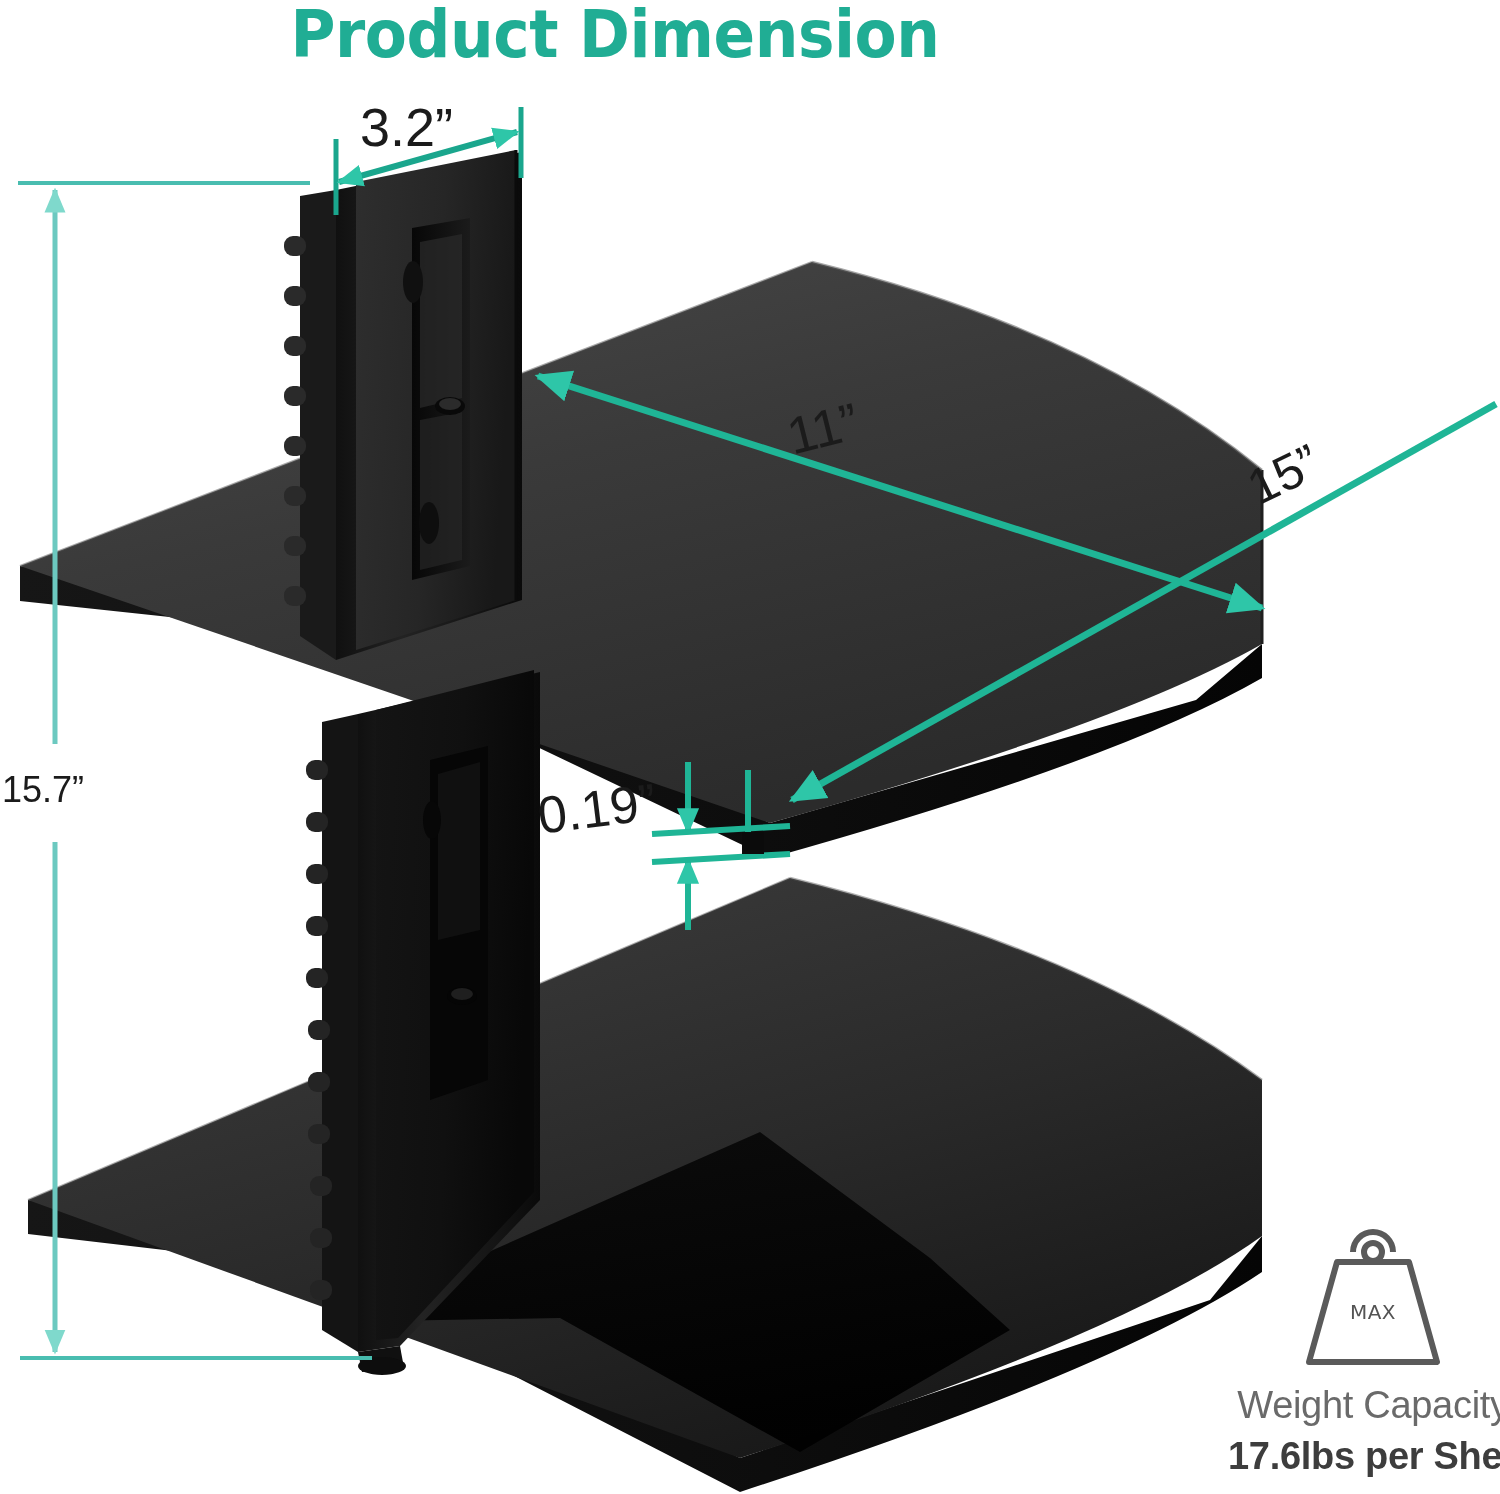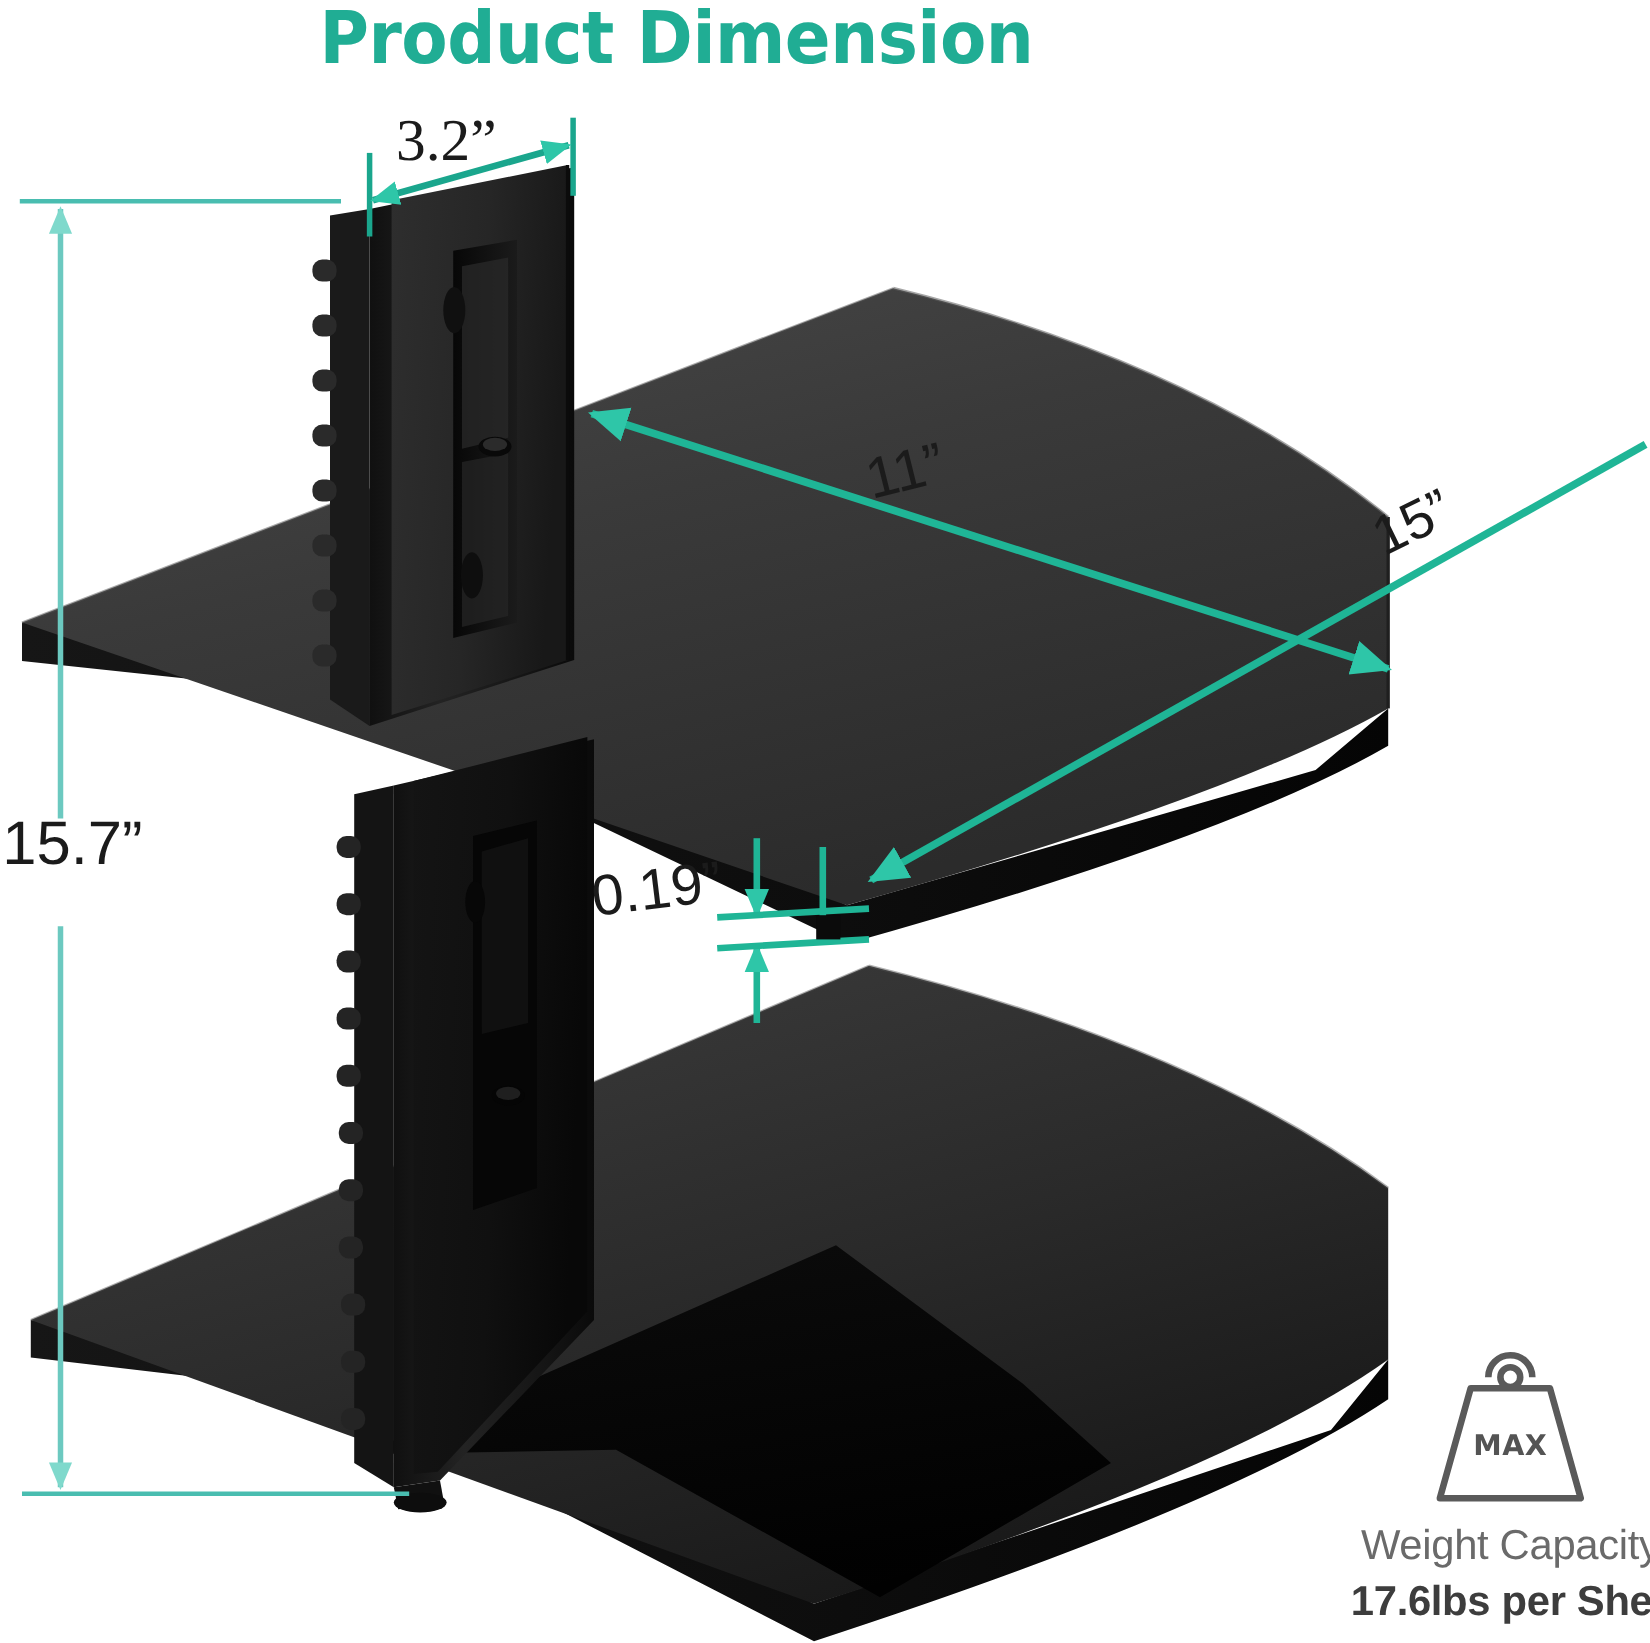--- a/index.html
+++ b/index.html
@@ -47,22 +47,22 @@
   }
 
   
   .dim-label {
     position: absolute;
     font-family: "Liberation Sans", sans-serif;
     color: #1b1b1b;
     white-space: nowrap;
     line-height: 1;
   }
-  .dim-32   { left: 360px;  top: 100px; font-size: 54px; font-family: Liberation Serif, serif; }
-  .dim-157  { left: 2px;    top: 738px; font-size: 56px; text-align: center; }
+  .dim-32   { left: 360px;  top: 100px; font-size: 54px; }
+  .dim-157  { left: 2px;    top: 772px; font-size: 36px; text-align: center; }
   .dim-11   { left: 782px;  top: 412px; font-size: 52px; transform: rotate(-14deg); transform-origin: left top; }
   .dim-15   { left: 1240px; top: 468px; font-size: 50px; transform: rotate(-26deg); transform-origin: left top; }
   .dim-019  { left: 535px;  top: 790px; font-size: 52px; transform: rotate(-7deg); transform-origin: left top; }
 
   
   .weight-badge {
     position: absolute;
     left: 1228px;
     top: 1222px;
     width: 290px;
@@ -75,22 +75,22 @@
     align-items: flex-start;
     height: 160px;
   }
   .weight-max-text {
     position: absolute;
     left: 0;
     top: 78px;
     width: 176px;
     text-align: center;
     font-family: "DejaVu Sans", sans-serif;
-    font-weight: bold;
-    font-size: 26px;
+    font-weight: normal;
+    font-size: 20px;
     color: #545454;
     letter-spacing: 0.5px;
   }
   .weight-icon-box { position: relative; width: 176px; height: 158px; }
   .weight-line1 {
     font-family: "Liberation Sans", sans-serif;
     font-size: 38px;
     color: #6a6a6a;
     white-space: nowrap;
     margin-top: 2px;

